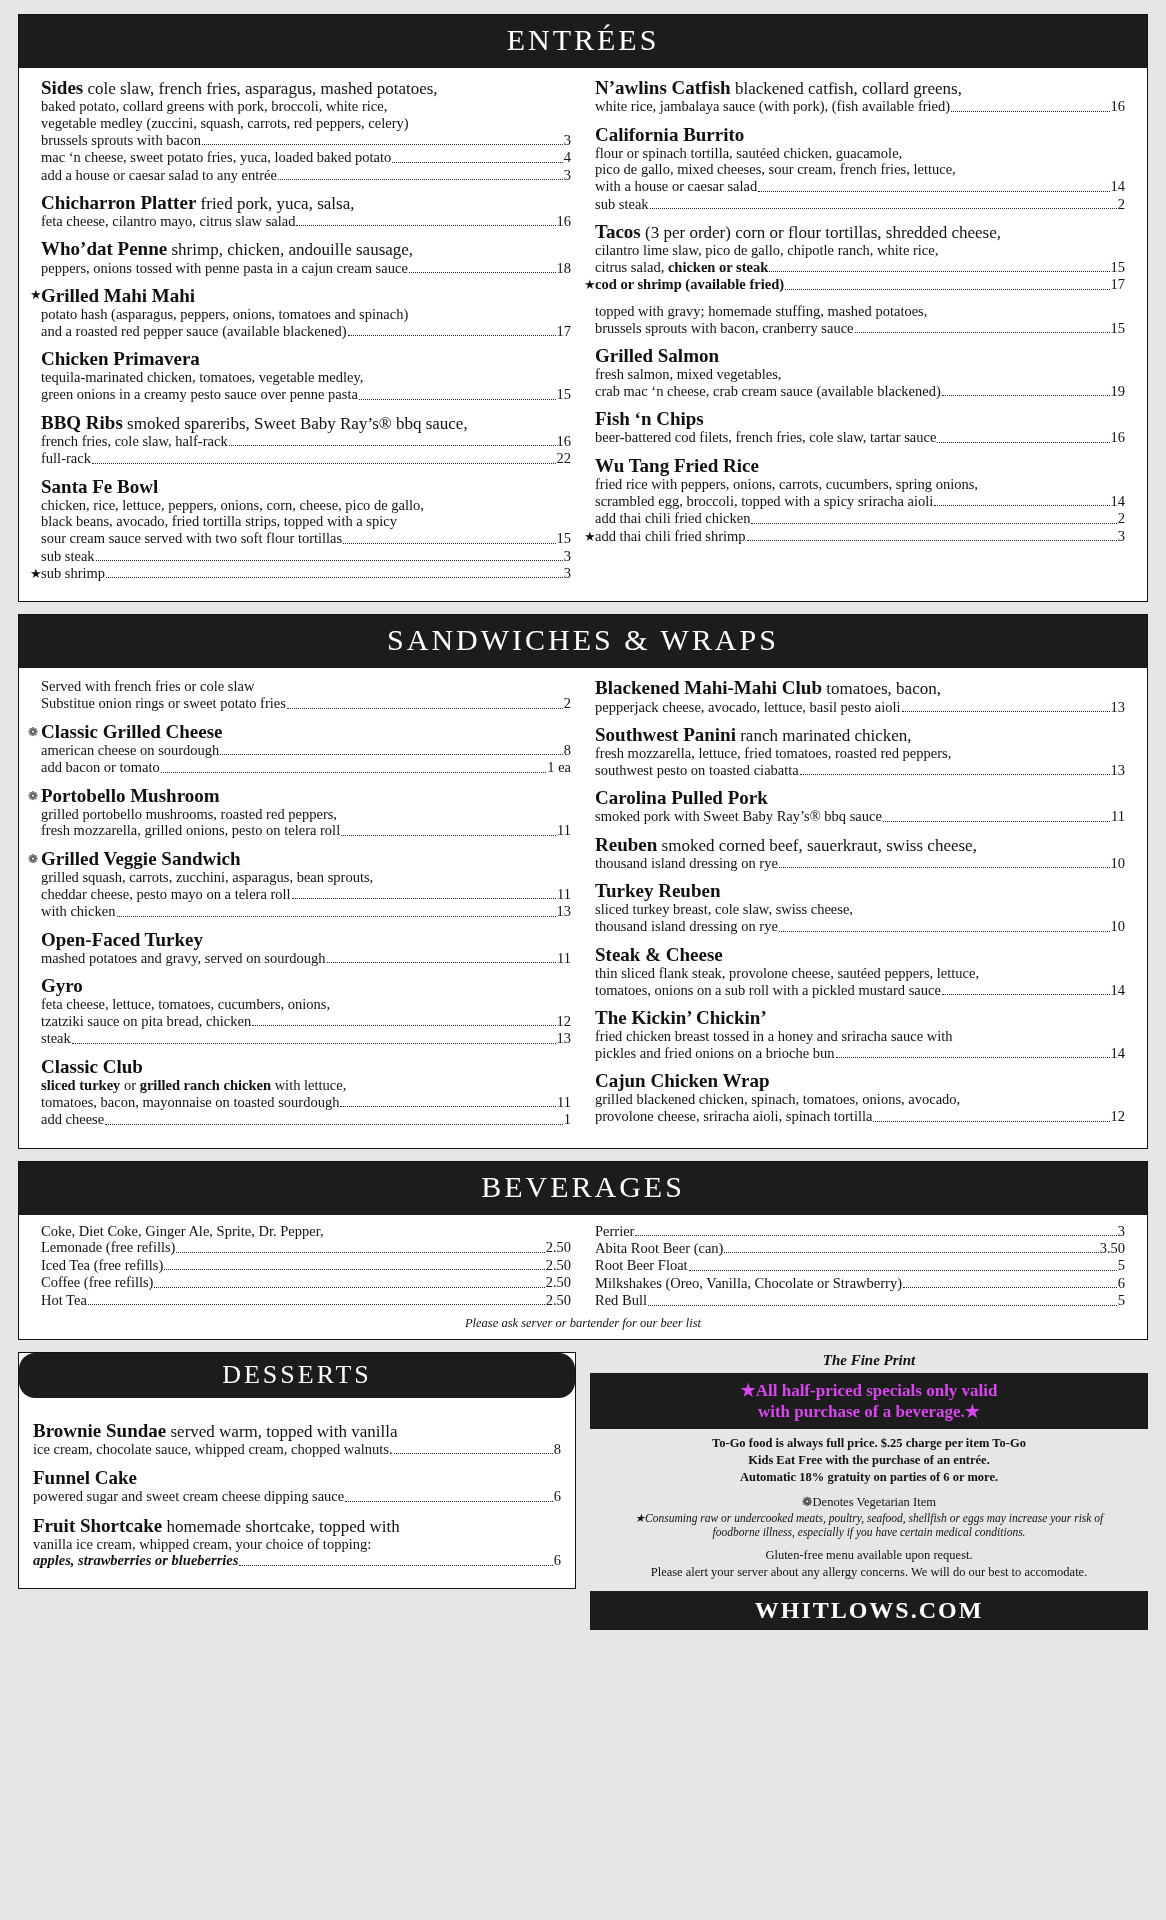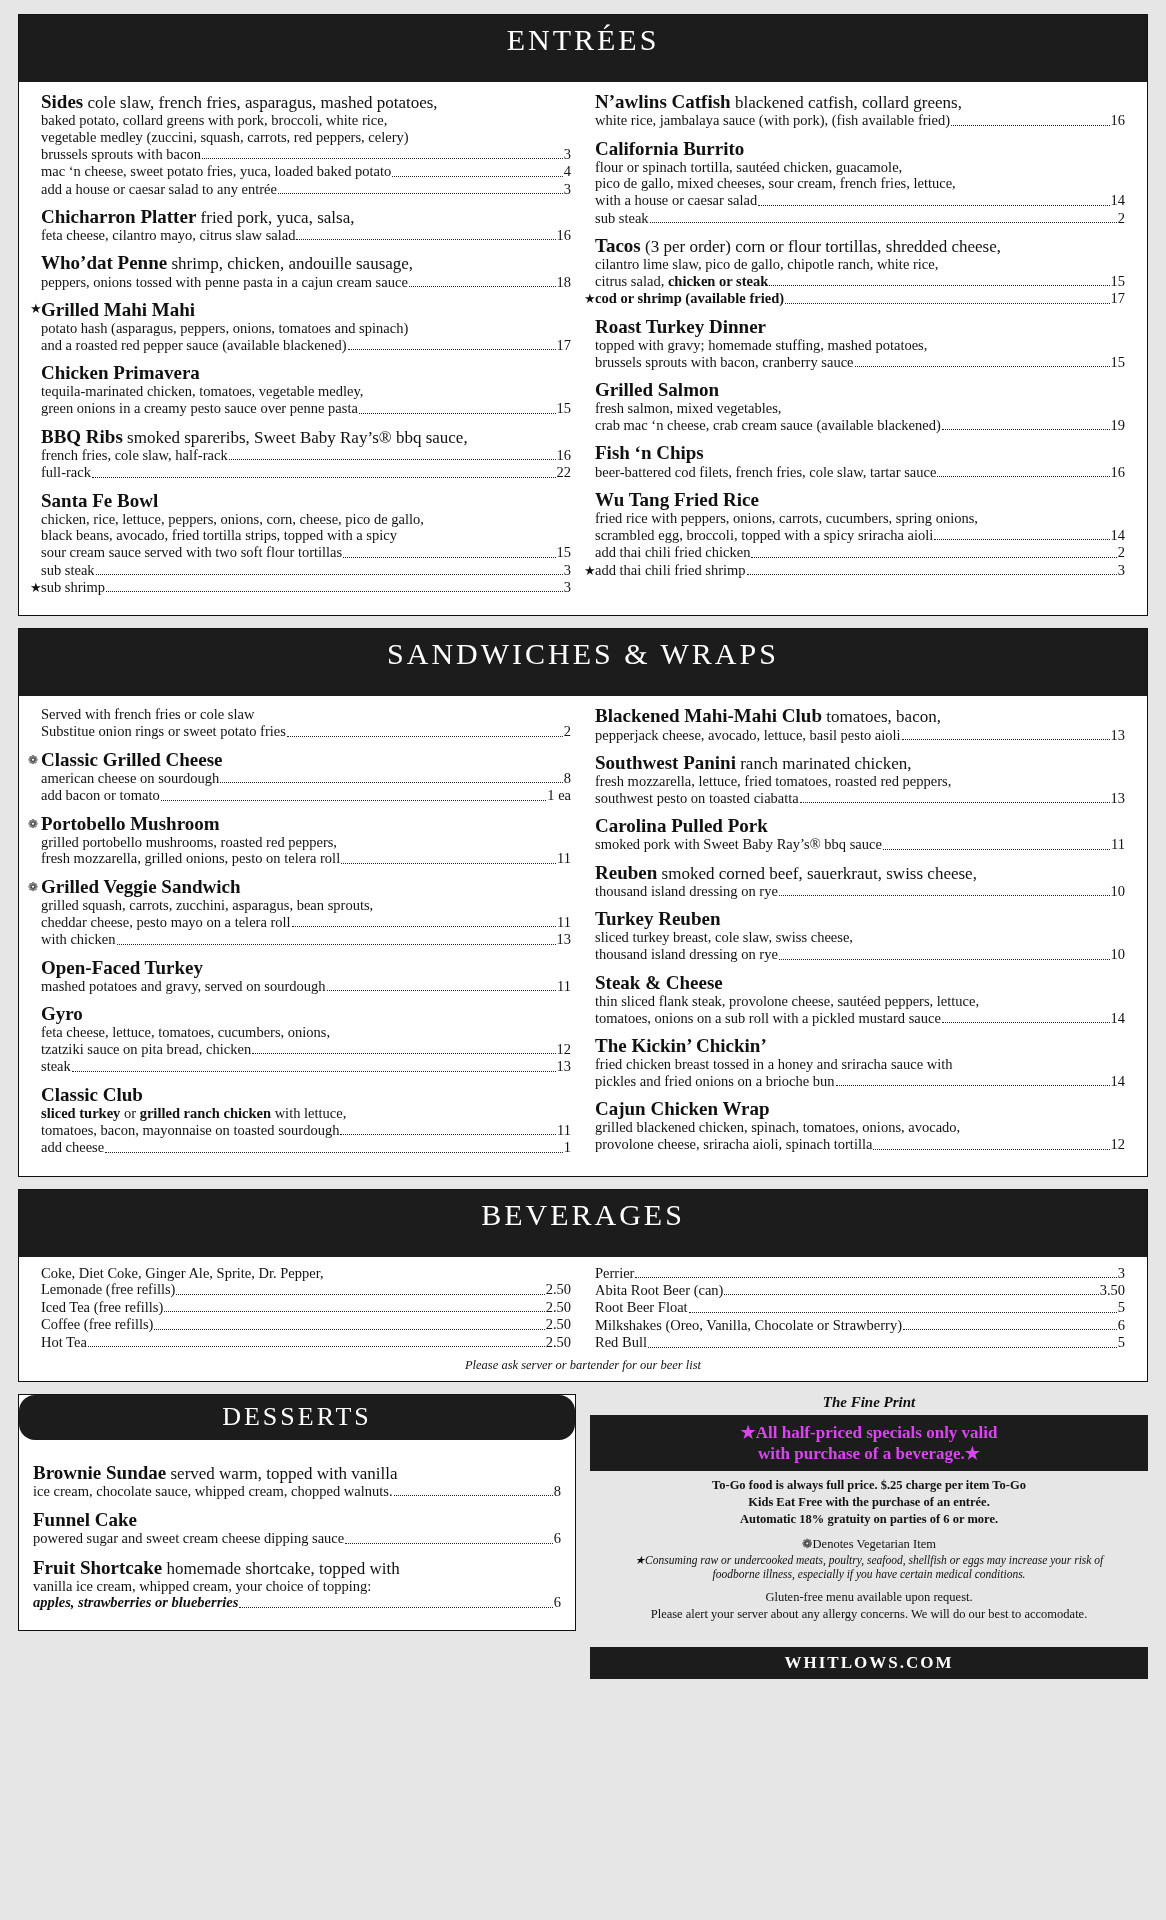--- a/index.html
+++ b/index.html
@@ -1,20 +1,20 @@
 <!DOCTYPE html>
 <html><head>
 <meta charset="utf-8">
 <style>
   html,body{margin:0;padding:0;background:#d9d9d9;}
   body{font-family:"Liberation Serif", serif; color:#111;}
   .page{width:1166px;min-height:1920px;background:#e6e6e6;margin:0 auto;padding:14px 18px 10px 18px;box-sizing:border-box;}
   .panel{background:#fff;border:1px solid #111;margin-bottom:12px;}
   .bar{background:#1c1c1c;color:#fff;text-align:center;font-family:"Liberation Serif",serif;letter-spacing:3px;}
-  .bar.big{font-size:30px;padding:8px 0 25px 0;font-weight:400;}
+  .bar.big{font-size:30px;padding:8px 0 11px 0;font-weight:400;}
   .cols{display:flex;padding:10px 14px 10px 14px;box-sizing:border-box;}
   .col{flex:1;padding:0 8px;box-sizing:border-box;}
   .col.left{padding-right:16px;}
   .item{margin-bottom:9px;position:relative;}
   .iname{font-weight:bold;font-size:19px;line-height:1.06;display:block;}
   .iname .desc{font-weight:normal;font-size:17px;}
   .line{font-size:14.5px;line-height:1.16;display:block;position:relative;}
   .row{display:flex;align-items:flex-end;font-size:14.5px;line-height:1.2;}
   .row .txt{white-space:nowrap;}
   .row .fill{flex:1;border-bottom:1.5px dotted #222;margin:0 1px 4px 1px;min-width:6px;}
@@ -24,21 +24,21 @@
   .bev .cols{padding-top:8px;padding-bottom:2px;}
   .bevnote{text-align:center;font-style:italic;font-size:12.5px;padding:4px 0 8px 0;}
   .bottom{display:flex;gap:14px;align-items:flex-start;}
   .desserts{width:50%;}
   .fineprint{width:50%;text-align:center;}
   .fpt{font-weight:bold;font-style:italic;font-size:15px;margin-bottom:4px;}
   .fpbar{background:#1c1c1c;color:#d946ef;padding:7px 6px;font-weight:bold;font-size:17px;line-height:1.25;}
   .fpbody{font-size:12.5px;line-height:1.35;padding:6px 8px 4px 8px;}
   .fpbody .b{font-weight:bold;}
   .fpsmall{font-size:11.5px;font-style:italic;line-height:1.3;}
-  .web{background:#1c1c1c;color:#fff;font-weight:bold;letter-spacing:2px;font-size:17px;padding:6px 0;margin-top:20px;}
+  .web{background:#1c1c1c;color:#fff;font-weight:bold;letter-spacing:2px;font-size:24px;padding:6px 0;margin-top:6px;}
   .dessbar{font-size:26px;letter-spacing:3px;padding:7px 0 8px 0;border-radius:16px;}
   .dess .item{margin-bottom:10px;}
 </style>
 </head>
 <body>
 
 <div class="page">
 
   <div class="panel">
     <div class="bar big">ENTRÉES</div>
@@ -167,21 +167,20 @@
               <span class="price">15</span>
             </div>
             <div class="row" style="position:relative">
               <span class="star">★</span>
               <span class="txt"><b>cod or shrimp (available fried)</b></span>
               <span class="fill"></span>
               <span class="price">17</span>
             </div>
           </div>
           <div class="item">
-            <span class="iname">Roast Turkey Dinner</span>
             <span class="line">topped with gravy; homemade stuffing, mashed potatoes,</span>
             <div class="row" style="position:relative">
               <span class="txt">brussels sprouts with bacon, cranberry sauce</span>
               <span class="fill"></span>
               <span class="price">15</span>
             </div>
           </div>
           <div class="item">
             <span class="iname">Grilled Salmon</span>
             <span class="line">fresh salmon, mixed vegetables,</span>

